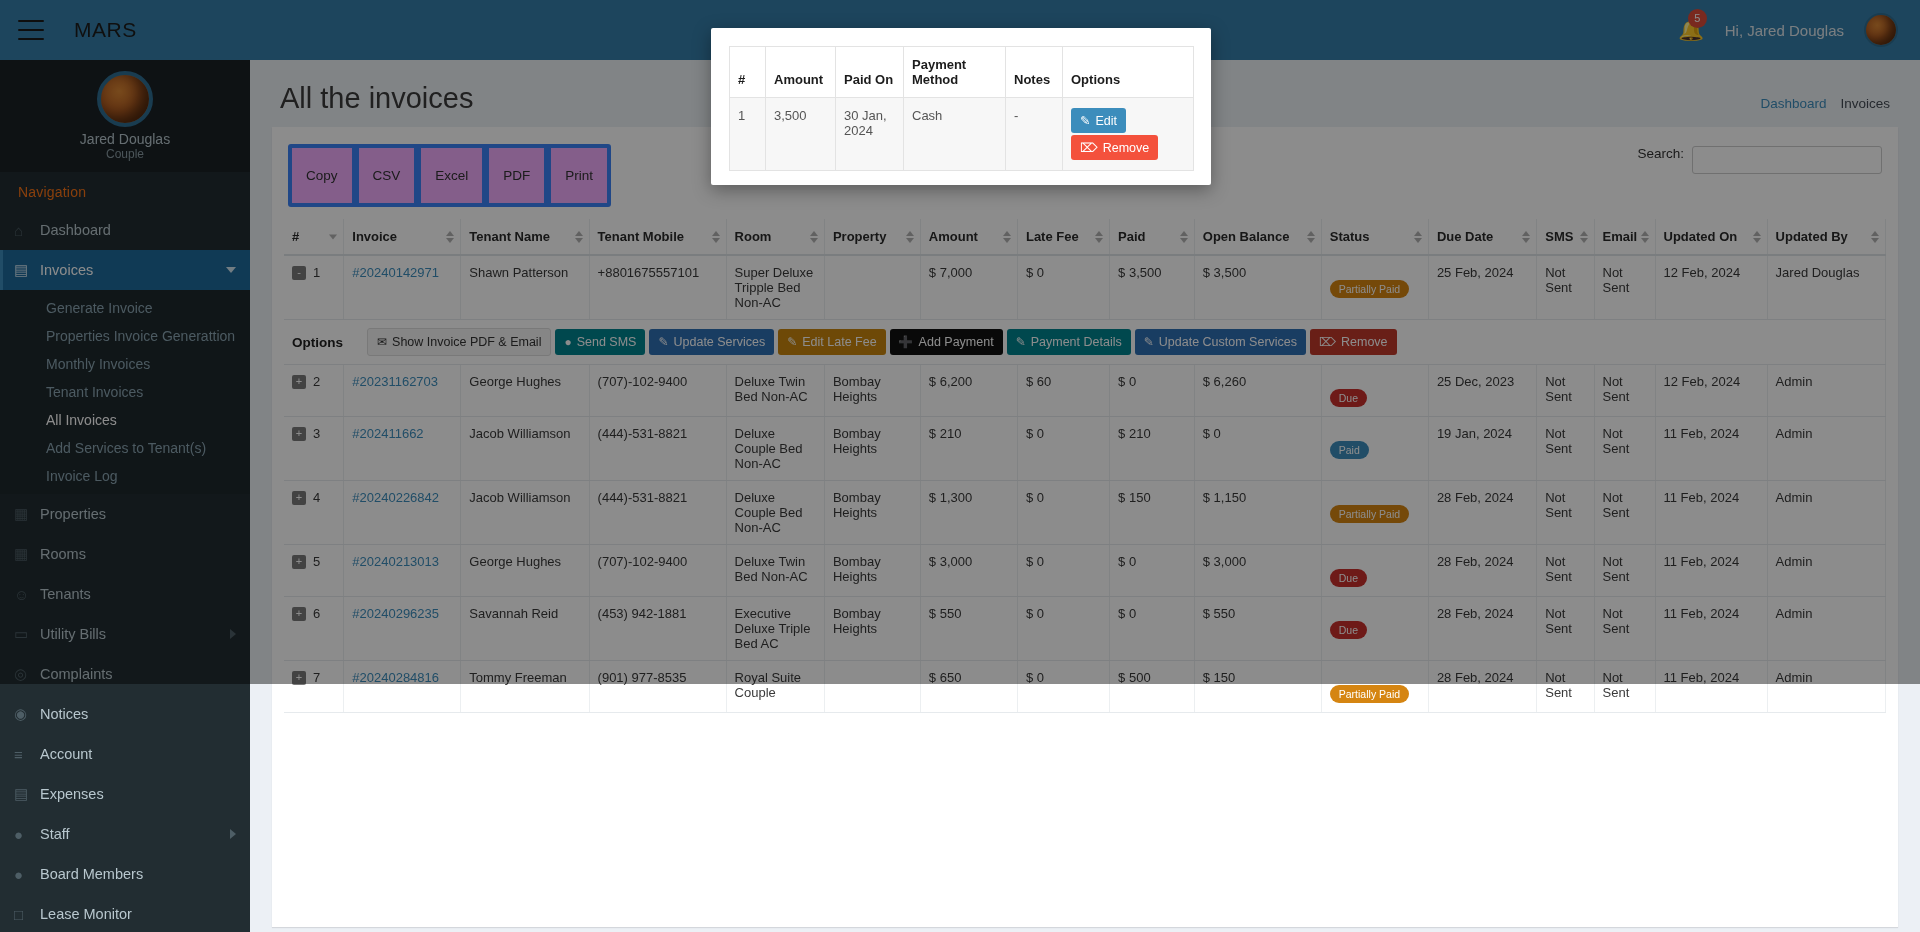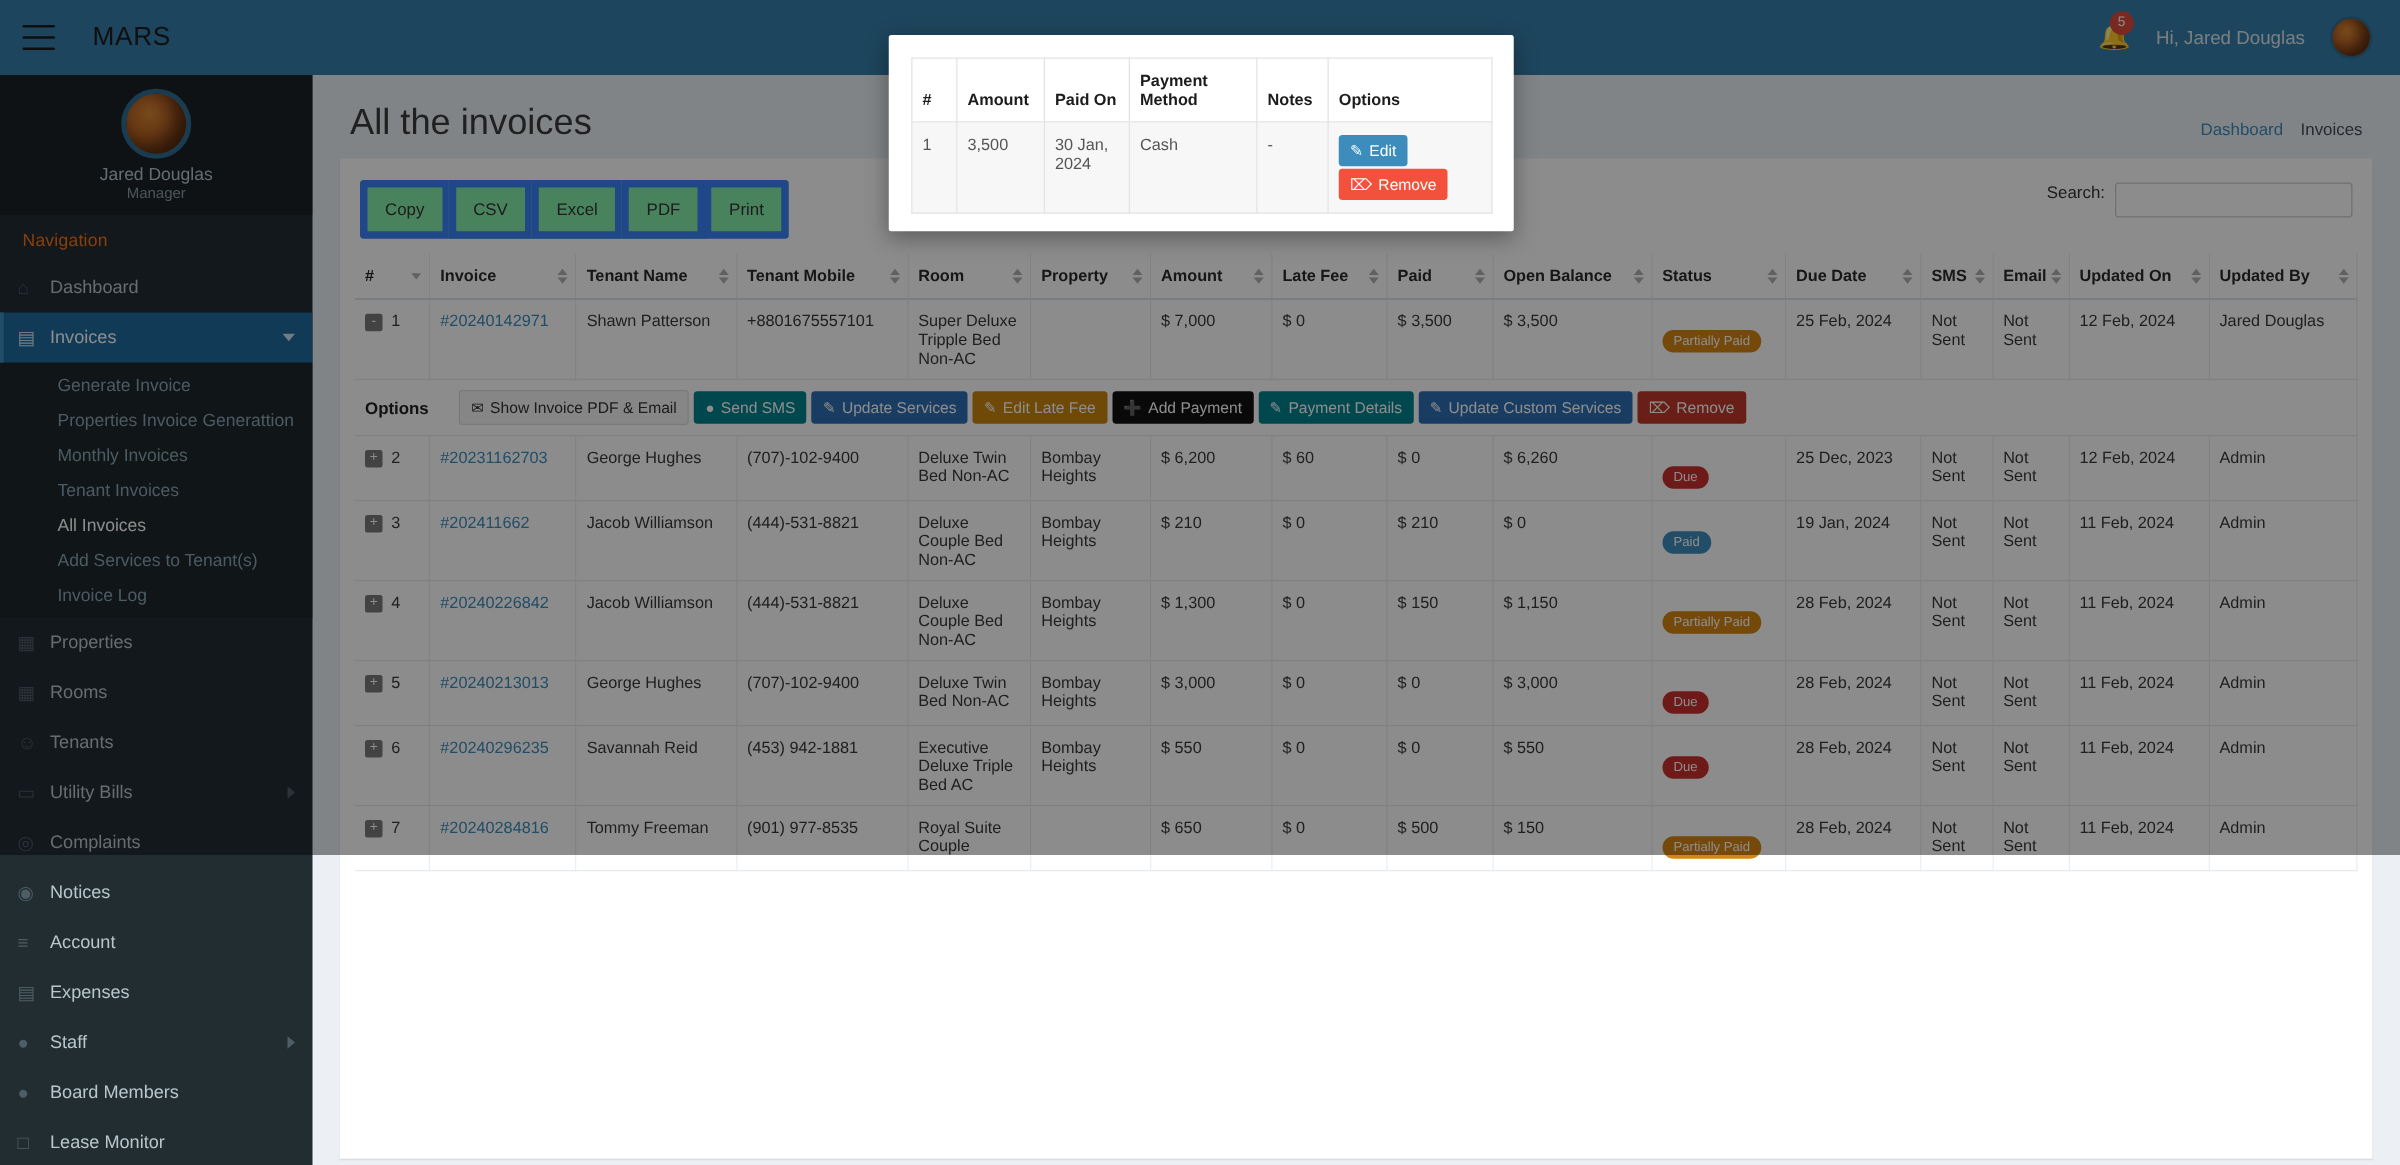--- a/index.html
+++ b/index.html
@@ -156,22 +156,22 @@
     padding: 10px 12px 0 12px;
     height: 800px;
     overflow: hidden;
   }
   .toolbar-row {
     display: flex; align-items: flex-start;
     padding: 4px 4px 12px 4px;
   }
   .dt-buttons { display: flex; }
   .dt-btn {
-    background: #86efac; border: 6px solid #3b82f6;
-    padding: 10px 14px; font-size: 13.5px; color: #333;
+    background: #f0abfc; border: 4px solid #3b82f6;
+    padding: 20px 14px; font-size: 13.5px; color: #333;
     margin-right: -1px; cursor: pointer;
     font-family: "Liberation Sans", sans-serif;
   }
   .dt-btn:first-child { border-radius: 3px 0 0 3px; }
   .dt-btn:last-child { border-radius: 0 3px 3px 0; margin-right: 0; }
   .search-zone {
     margin-left: auto; display: flex; align-items: flex-start;
     gap: 8px; font-size: 13.5px; color: #333; padding-top: 2px;
   }
   .search-input {
@@ -309,21 +309,21 @@
       </div>
       <div class="hi-user">Hi, Jared Douglas</div>
       <div class="avatar-sm"></div>
     </div>
   </div>
 
   <div id="sidebar">
     <div class="user-panel">
       <div class="avatar-lg"></div>
       <div class="user-name">Jared Douglas</div>
-      <div class="user-role">Manager</div>
+      <div class="user-role">Couple</div>
     </div>
     <div class="nav-header">Navigation</div>
     <div id="nav-list">
         <div class="nav-item">
           <span class="nav-icon">⌂</span>
           <span class="nav-label">Dashboard</span>
         </div>
         <div class="nav-item active">
           <span class="nav-icon">▤</span>
           <span class="nav-label">Invoices</span>

